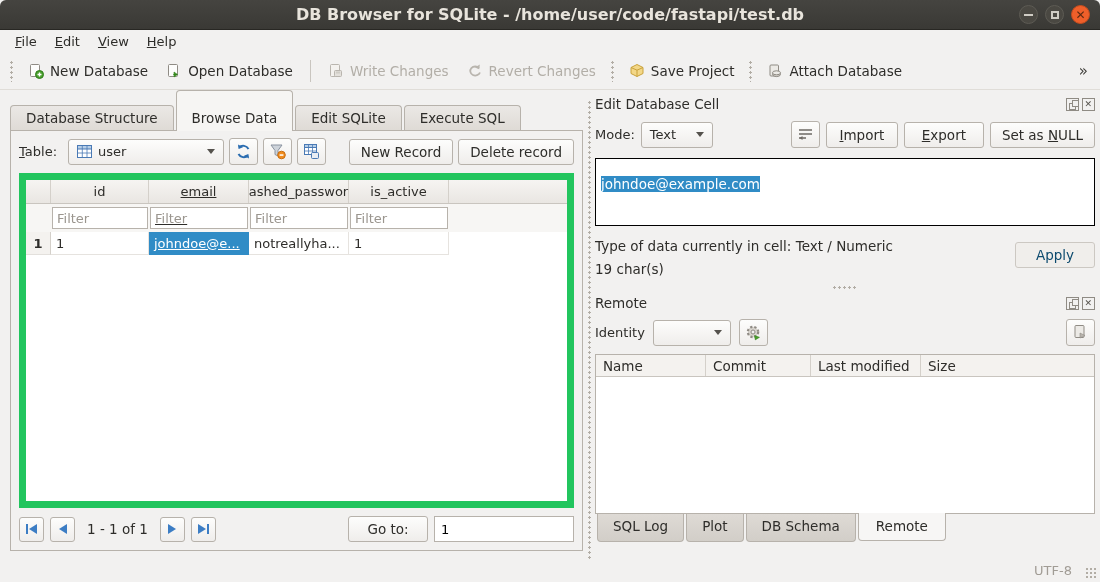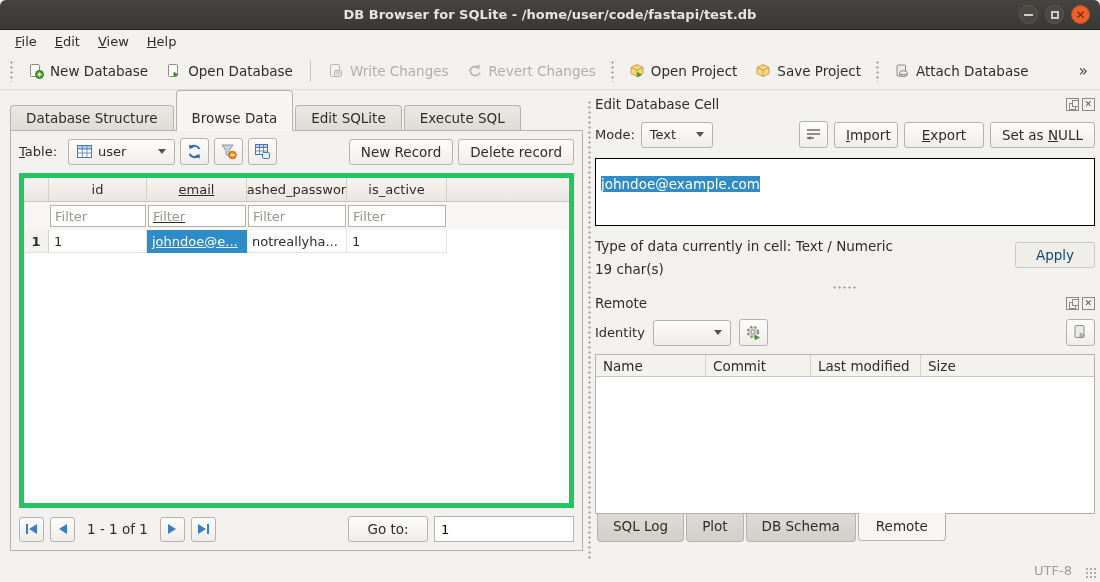--- a/index.html
+++ b/index.html
@@ -12,21 +12,21 @@
   u { text-decoration:underline; }
 
   
   .titlebar {
     height:30px; background:linear-gradient(#454440,#3a3935);
     border-bottom:1px solid #282723; display:flex; align-items:center;
     position:relative; flex:0 0 30px; border-radius:6px 6px 0 0;
   }
   .titlebar-title {
     position:absolute; left:0; right:0; text-align:center;
-    color:#e8e4dc; font-weight:bold; font-size:13px; pointer-events:none;
+    color:#e8e4dc; font-weight:bold; font-size:16px; pointer-events:none;
   }
   .win-controls { margin-left:auto; display:flex; gap:7px; padding-right:10px; z-index:2; }
   .win-btn {
     width:19px; height:19px; border-radius:50%; background:#4a4842;
     border:1px solid #5d5b54; display:flex; align-items:center; justify-content:center;
     color:#cfccc4; font-size:10px; line-height:1; cursor:default;
   }
   .win-btn.close { background:#ef5f2a; border-color:#c64d1f; color:#4a2313; }
   .win-btn .minus { width:9px; height:2px; background:#cfccc4; }
   .win-btn .square { width:8px; height:8px; border:2px solid #cfccc4; }
@@ -60,33 +60,33 @@
   .pane {
     border:1px solid #b7b2ab; background:#f2f1f0; height:421px;
     display:flex; flex-direction:column; position:relative; z-index:1;
   }
   .controls-row { display:flex; align-items:center; gap:5px; padding:7px 8px 6px 8px; }
   .combo {
     display:flex; align-items:center; gap:6px; background:linear-gradient(#fdfdfc,#efedeb);
     border:1px solid #b7b2ab; border-radius:3px; padding:3px 8px; height:26px;
   }
   .combo .arrow { width:0; height:0; border-left:4px solid transparent; border-right:4px solid transparent; border-top:5px solid #55524d; margin-left:auto; }
-  .table-combo { width:107px; margin-left:6px; }
+  .table-combo { width:156px; margin-left:6px; }
   .icon-btn {
     width:29px; height:27px; border:1px solid #b7b2ab; border-radius:3px;
     background:linear-gradient(#fdfdfc,#efedeb); display:flex; align-items:center; justify-content:center;
   }
   .btn {
     border:1px solid #b7b2ab; border-radius:3px; background:linear-gradient(#fdfdfc,#efedeb);
     padding:4px 11px; font-size:13.5px; font-family:inherit; color:#2e2d2a;
   }
   .btn.disabled { color:#0c4a6e; background:#f0eeeb; border-color:#ccc8c2; }
 
   
-  .grid { margin:2px 8px 0 8px; flex:1; background:#fff; border:5px solid #22c55e; overflow:hidden; display:flex; flex-direction:column; }
+  .grid { margin:2px 8px 0 8px; flex:1; background:#fff; border:7px solid #22c55e; overflow:hidden; display:flex; flex-direction:column; }
   .grid-head { display:flex; height:24px; background:linear-gradient(#f6f4f2,#e9e6e2); border-bottom:1px solid #c9c5bf; }
   .gh-cell { border-right:1px solid #d4d0ca; display:flex; align-items:center; justify-content:center; font-size:13px; }
   .gh-corner { width:25px; }
   .col-id { width:98px; } .col-email { width:100px;text-decoration:underline; } .col-pwd { width:100px; } .col-act { width:100px; }
   .filter-row { display:flex; height:28px; background:#f7f6f4; align-items:center; }
   .filter-row .rowhdr-spacer { width:25px; height:100%; }
   .filter-cell { padding:2px 1px; height:100%; display:flex; align-items:center; }
   .filter-input {
     width:100%; height:22px; border:1px solid #b7b2ab; background:#fff; padding:0 4px;
     font-family:inherit; font-size:13px; color:#2e2d2a;
@@ -214,28 +214,20 @@
   <div class="tool-btn disabled">
     <svg width="16" height="16" viewBox="0 0 16 16">
       <path d="M12 5 A5 4.5 0 1 0 13 9.5" fill="none" stroke="#b9b5ae" stroke-width="1.8"></path>
       <path d="M12.8 1.5 L12.2 6.2 L8 4.4 Z" fill="#b9b5ae"></path>
     </svg>
     <span>Revert Changes</span>
   </div>
 
   <div class="drag-handle"></div>
 
-  <div class="tool-btn">
-    <svg width="16" height="16" viewBox="0 0 16 16">
-      <path d="M8 1.5 L14 4.5 L14 10.5 L8 13.5 L2 10.5 L2 4.5 Z" fill="#f3d787" stroke="#c9a23c"></path>
-      <path d="M2 4.5 L8 7.2 L14 4.5 M8 7.2 V13.5" fill="none" stroke="#c9a23c"></path>
-      <path d="M8.5 9.5 l4 2.2 -4 2.2 z" fill="#4aa02c" stroke="#2e7d1a" stroke-width="0.5"></path>
-    </svg>
-    <span>Open Project</span>
-  </div>
 
   <div class="tool-btn">
     <svg width="16" height="16" viewBox="0 0 16 16">
       <path d="M8 1.5 L14 4.5 L14 10.5 L8 13.5 L2 10.5 L2 4.5 Z" fill="#f3d787" stroke="#c9a23c"></path>
       <path d="M2 4.5 L8 7.2 L14 4.5 M8 7.2 V13.5" fill="none" stroke="#c9a23c"></path>
     </svg>
     <span>Save Project</span>
   </div>
 
   <div class="drag-handle"></div>
@@ -375,21 +367,21 @@
         <span>Text</span>
         <span class="arrow"></span>
       </div>
       <span class="mode-spacer"></span>
       <div class="icon-btn">
         <svg width="15" height="13" viewBox="0 0 15 13">
           <path d="M1 2 H14 M1 6 H14 M1 10 H8" stroke="#6e6a64" stroke-width="1.6"></path>
           <path d="M4.5 8 L1.5 10 L4.5 12 Z" fill="#6e6a64"></path>
         </svg>
       </div>
-      <button class="btn" style="width:64px"><u>I</u>mport</button>
+      <button class="btn" style="width:72px"><u>I</u>mport</button>
       <button class="btn" style="width:80px"><u>E</u>xport</button>
       <button class="btn">Set as <u>N</u>ULL</button>
     </div>
 
     <div class="editor">
       <span class="selected-text">johndoe@example.com</span>
     </div>
 
     <div class="info-row">
       <div class="info-lines">

